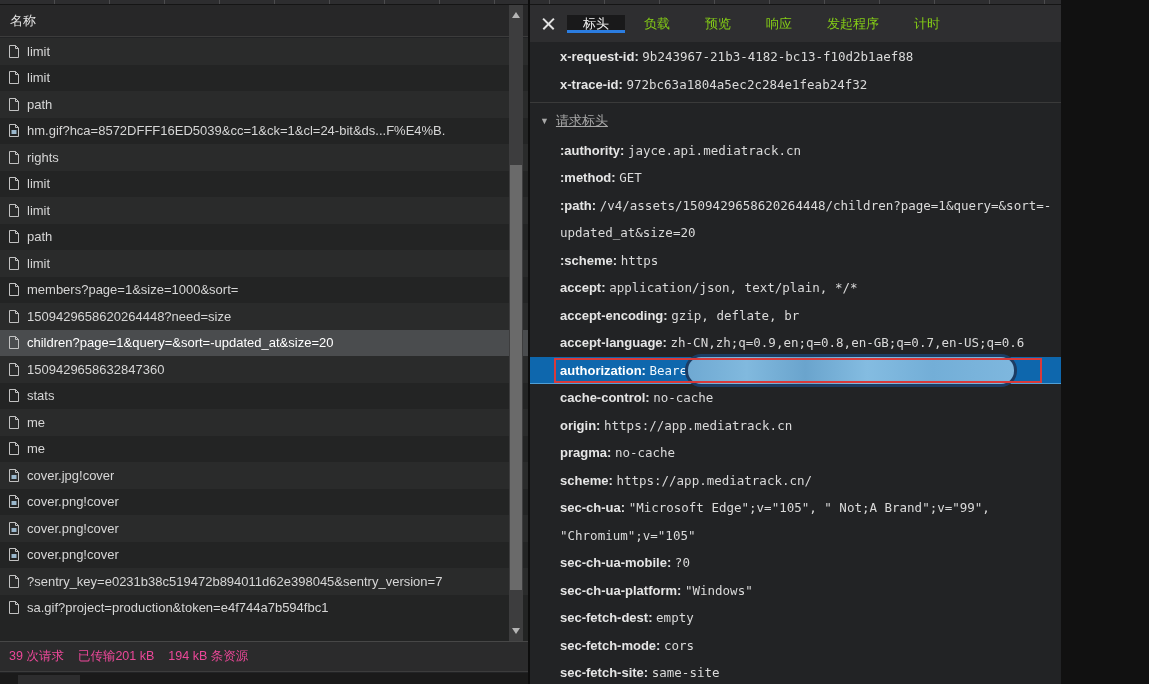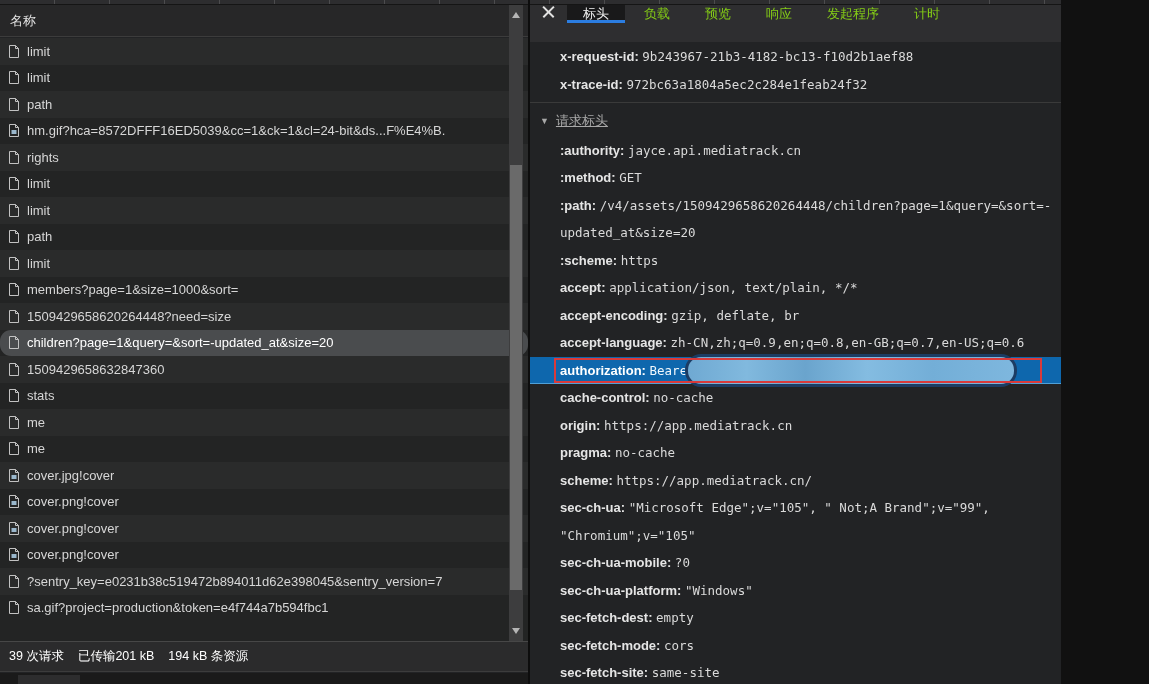--- a/index.html
+++ b/index.html
@@ -25,49 +25,49 @@
     position:absolute;left:0;top:38px;width:528px;height:603px;overflow:hidden;
     background:#232424;
   }
   .req-row{
     display:flex;align-items:center;height:26.5px;width:528px;
     padding-left:8px;color:#d6d6d6;font-size:13px;white-space:nowrap;overflow:hidden;
     cursor:default;
   }
   .req-row:nth-child(odd){background:#2a2b2b;}
   .req-row:nth-child(even){background:#232424;}
-  .req-row.selected{background:#4a4c4e;color:#ffffff;border-radius:11px;}
+  .req-row.selected{background:#4a4c4e;color:#ffffff;}
   .req-row .ficon{flex:0 0 auto;margin-right:7px;display:block;}
   .req-row .req-label{overflow:hidden;white-space:nowrap;}
   .statusbar{
     position:absolute;left:0;top:641px;width:528px;height:31px;
     background:#2b2b2c;border-top:1px solid #474747;border-bottom:1px solid #3c3c3c;
     display:flex;align-items:center;gap:14px;padding-left:9px;
-    color:#ffffff;font-size:12.5px;
+    color:#ec4899;font-size:12.5px;
   }
   .bottom-strip{
     position:absolute;left:0;top:673px;width:528px;height:11px;background:#1a1a1a;
   }
   .bottom-box{position:absolute;left:18px;top:2px;width:62px;height:9px;background:#2d2d2e;}
   
   .sb{position:absolute;background:#3d3d3e;}
   .sb .thumb{position:absolute;left:1px;width:12px;background:#6a6a6a;}
   .sb .arr{width:0;height:0;border-left:4.5px solid transparent;border-right:4.5px solid transparent;position:absolute;left:2.5px;}
   .sb .arr.up{border-bottom:6px solid #b5b5b5;top:7px;}
   .sb .arr.down{border-top:6px solid #b5b5b5;bottom:7px;}
   .left-sb{left:509px;top:5px;width:14px;height:636px;}
   .left-sb .thumb{top:160px;height:425px;}
   .right-sb{left:1133px;top:42px;width:14px;height:642px;background:#464646;}
   .right-sb .thumb{top:98px;height:207px;background:#6e6e6e;}
   
   .divider{position:absolute;left:528px;top:0;width:2px;height:684px;background:#0d0d0d;}
   
   .tabbar{
     position:absolute;left:530px;top:5px;width:603px;height:37px;
-    background:#2e2e30;display:flex;align-items:flex-start;
+    background:#2e2e30;display:flex;align-items:center;
   }
   .close-btn{width:37px;display:flex;align-items:center;justify-content:center;cursor:pointer;}
   .close-x{position:relative;width:13px;height:13px;}
   .close-x::before,.close-x::after{content:'';position:absolute;left:-1px;top:6px;width:15px;height:1.7px;background:#e2e2e2;}
   .close-x::before{transform:rotate(45deg);}
   .close-x::after{transform:rotate(-45deg);}
   .tab{
     position:relative;display:flex;align-items:center;padding:0 16px;margin-right:3px;
     color:#84cc16;font-size:13px;cursor:pointer;white-space:nowrap;
   }

